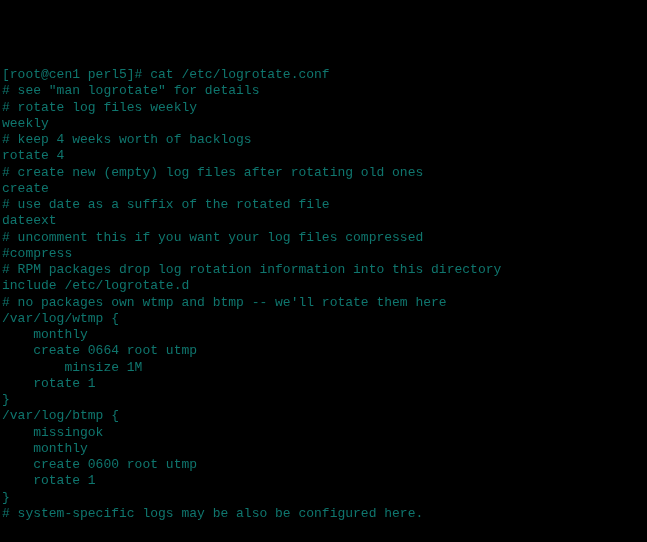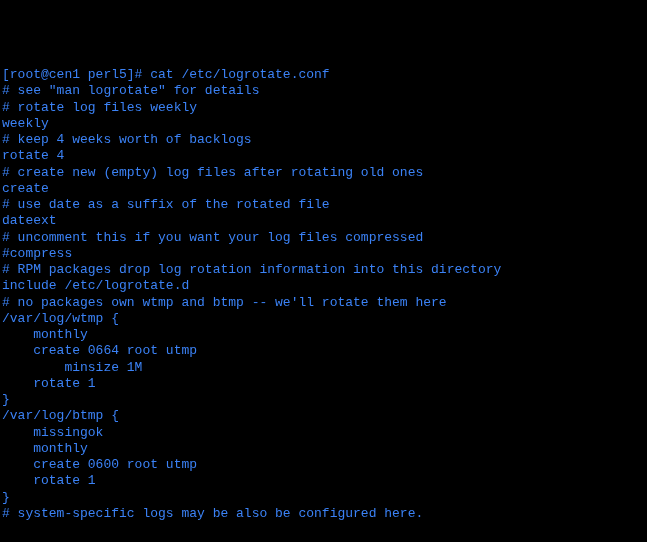--- a/index.html
+++ b/index.html
@@ -14,21 +14,21 @@
       font-size: 13px;
       line-height: 1.25;
       padding: 2px;
       width: 647px;
       height: 542px;
       overflow: hidden;
       white-space: pre;
     }
     .terminal {
       background-color: #000000;
-      color: #3b82f6;
+      color: #0f766e;
     }
     .line {
       display: block;
     }
   </style>
 </head>
 <body>
 
 
 

